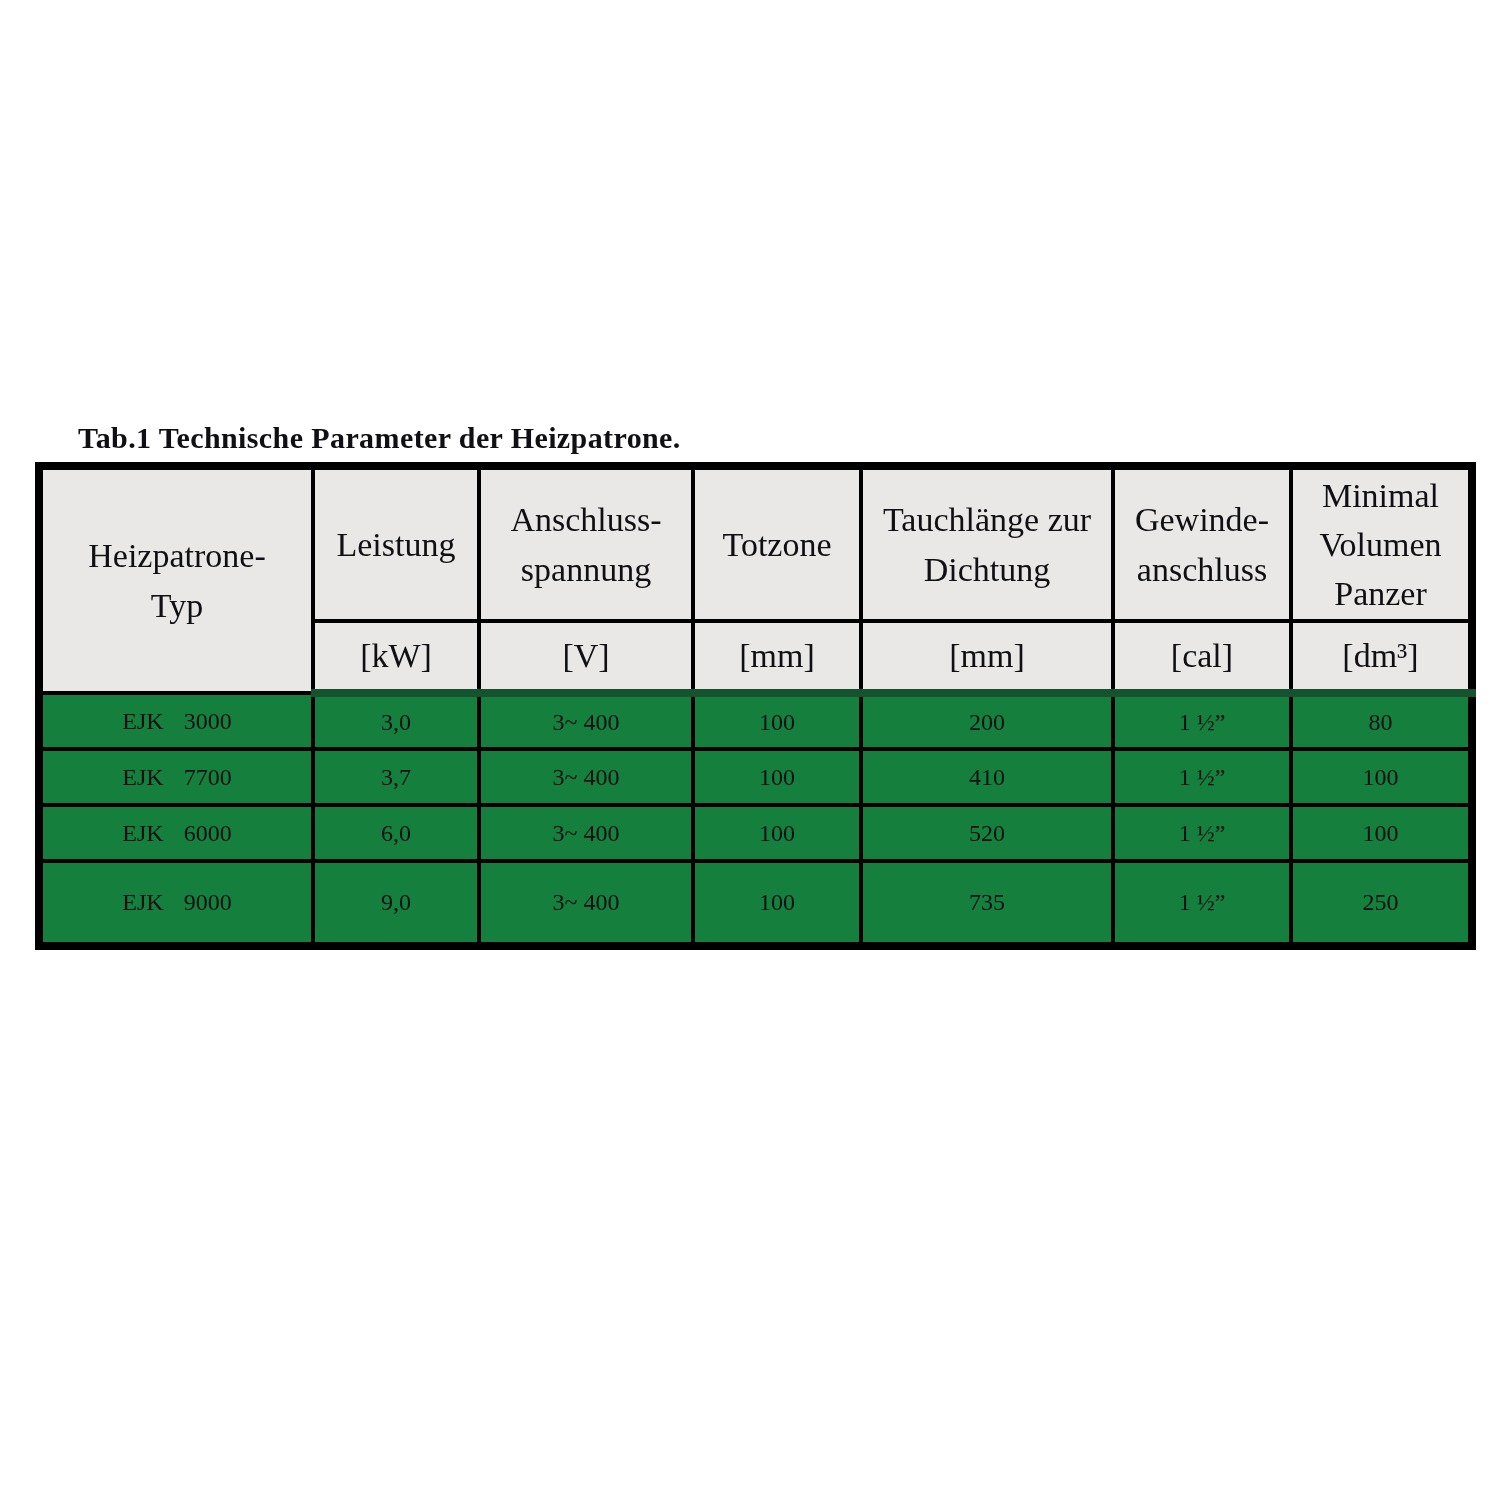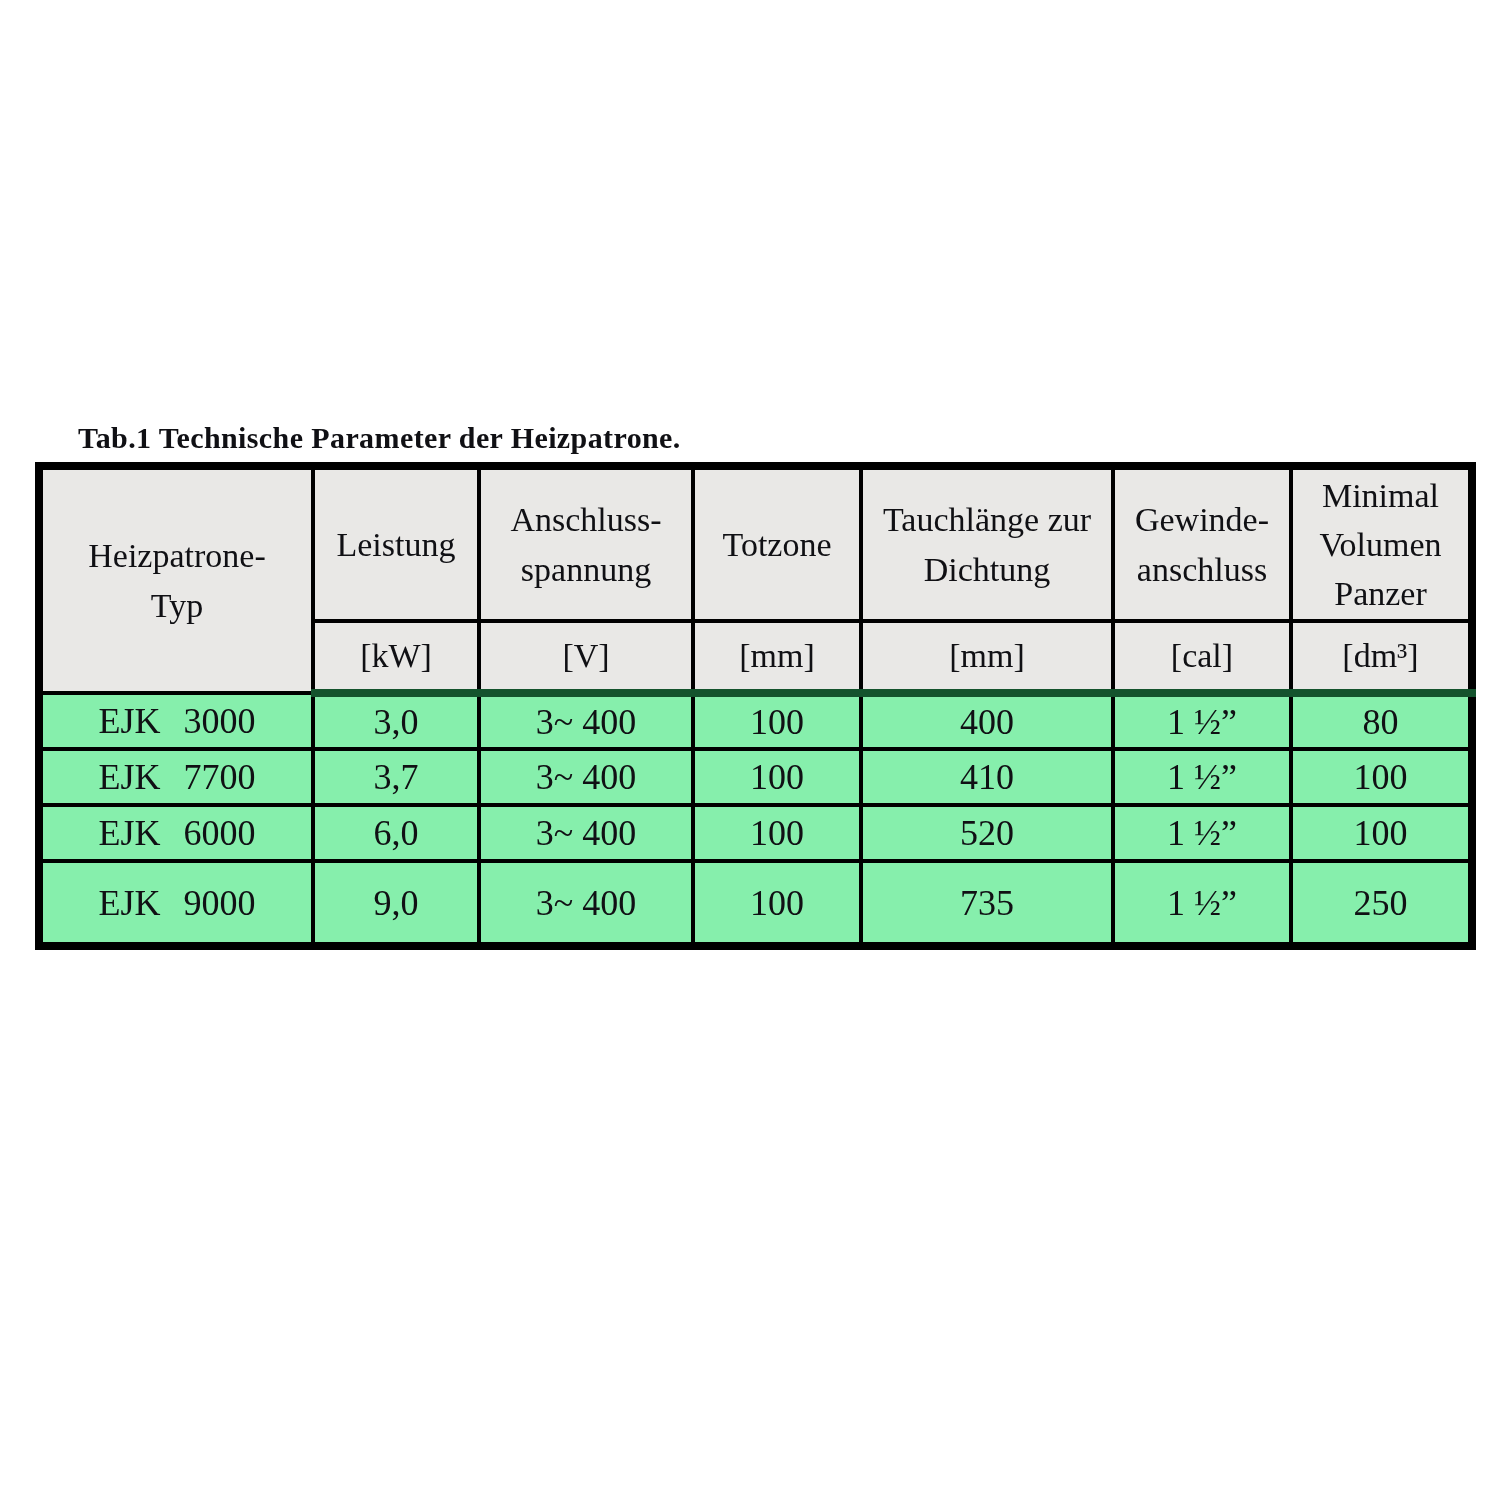--- a/index.html
+++ b/index.html
@@ -49,22 +49,22 @@
   }
   tr.label-row { height: 155px; }
   tr.unit-row  { height: 72px; }
   tr.unit-row th { border-bottom: 8px solid #14532d; font-size: 34px; }
   th.row-header {
     border-right: 8px solid #000000;
     border-bottom: 8px solid #000000;
   }
   
   tbody td {
-    background: #86efac;
-    font-size: 36px;
+    background: #15803d;
+    font-size: 24px;
   }
   tbody tr { height: 56px; }
   tbody tr.tall { height: 85px; }
   td.type-cell {
     border-right: 8px solid #000000;
     word-spacing: 14px;
   }
 </style>
 </head>
 <body>
@@ -107,21 +107,21 @@
         <th>[cal]</th>
         <th>[dm³]</th>
       </tr>
     </thead>
     <tbody>
       <tr>
         <td class="type-cell">EJK 3000</td>
         <td>3,0</td>
         <td>3~ 400</td>
         <td>100</td>
-        <td>400</td>
+        <td>200</td>
         <td>1 ½”</td>
         <td>80</td>
       </tr>
       <tr>
         <td class="type-cell">EJK 7700</td>
         <td>3,7</td>
         <td>3~ 400</td>
         <td>100</td>
         <td>410</td>
         <td>1 ½”</td>

